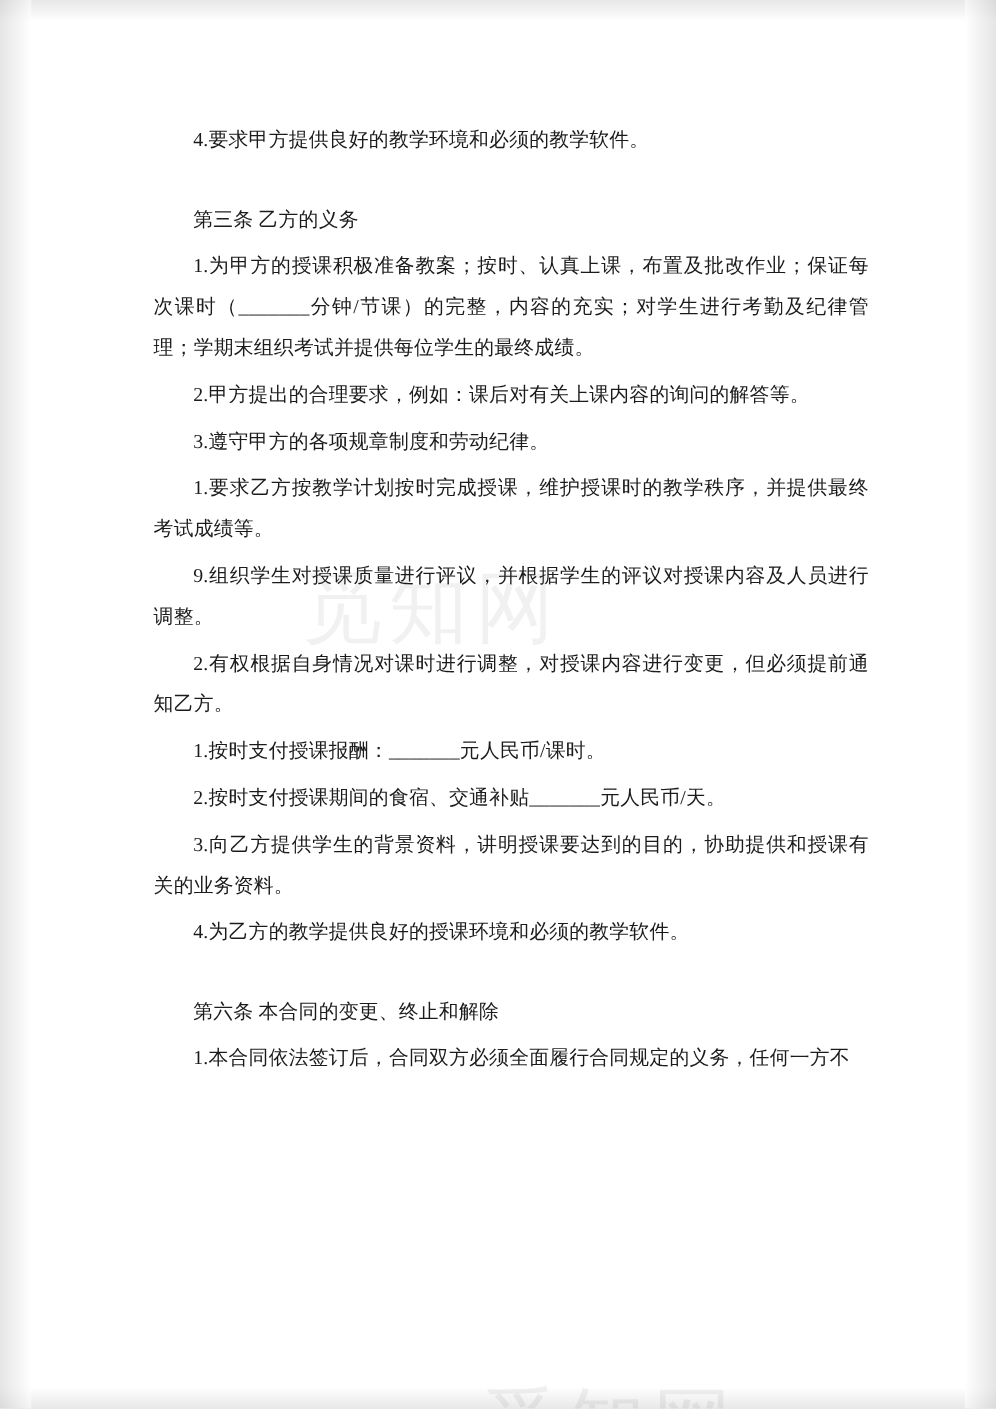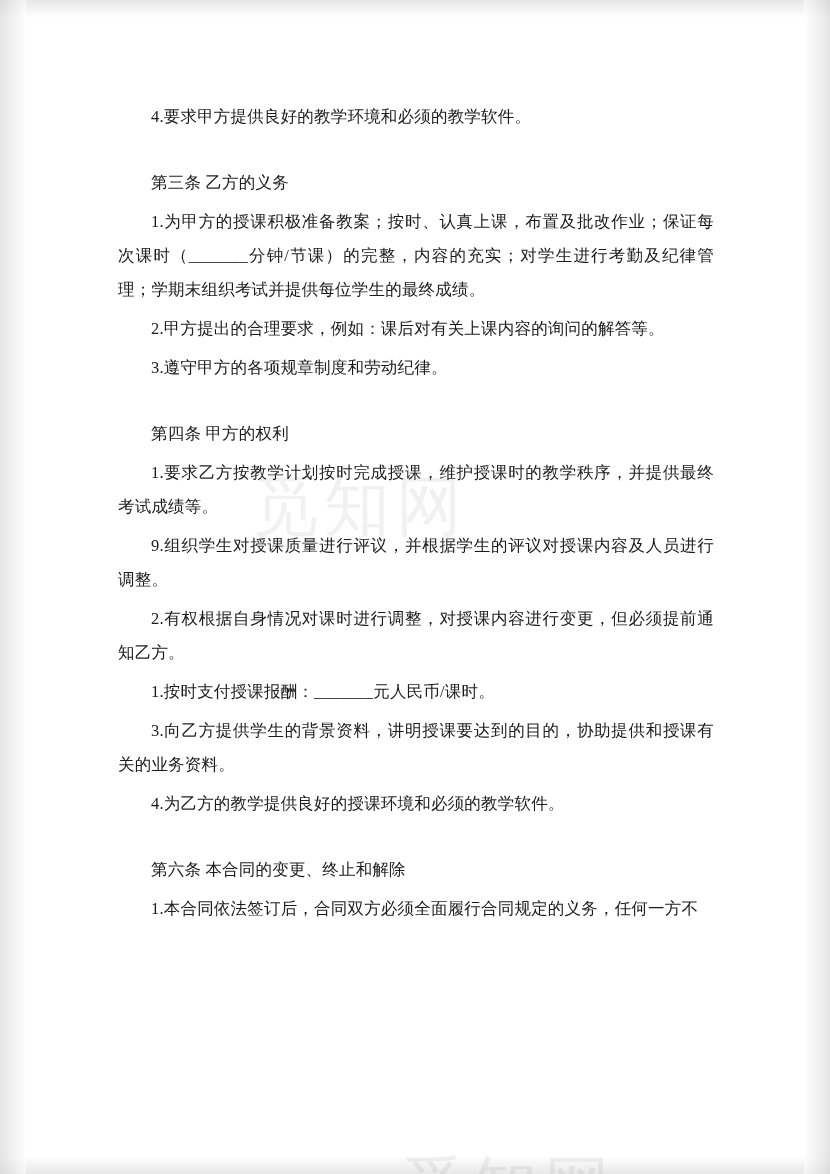--- a/index.html
+++ b/index.html
@@ -13,21 +13,21 @@
   .page {
     position: relative;
     width: 830px;
     height: 1174px;
     background: #ffffff;
     overflow: hidden;
     box-sizing: border-box;
   }
   .content {
     position: absolute;
-    left: 118px;
+    left: 128px;
     top: 100px;
     width: 596px;
   }
   .para {
     font-size: 16.5px;
     line-height: 2.06;
     color: #1b1b1b;
     margin: 0 0 5px 0;
     text-align: justify;
     letter-spacing: 0.2px;
@@ -110,24 +110,24 @@
 
   <div class="watermark wm1">觅知网</div>
   <div class="watermark wm2">觅知网</div>
 
   <div class="content">
     <p class="para indent">4.要求甲方提供良好的教学环境和必须的教学软件。</p>
     <p class="para heading">第三条  乙方的义务</p>
     <p class="para indent">1.为甲方的授课积极准备教案；按时、认真上课，布置及批改作业；保证每次课时（_______分钟/节课）的完整，内容的充实；对学生进行考勤及纪律管理；学期末组织考试并提供每位学生的最终成绩。</p>
     <p class="para indent">2.甲方提出的合理要求，例如：课后对有关上课内容的询问的解答等。</p>
     <p class="para indent">3.遵守甲方的各项规章制度和劳动纪律。</p>
-    <p class="para heading">第四条  甲方的权利</p>
     <p class="para indent">1.要求乙方按教学计划按时完成授课，维护授课时的教学秩序，并提供最终考试成绩等。</p>
     <p class="para indent">9.组织学生对授课质量进行评议，并根据学生的评议对授课内容及人员进行调整。</p>
     <p class="para indent">2.有权根据自身情况对课时进行调整，对授课内容进行变更，但必须提前通知乙方。</p>
     <p class="para indent">1.按时支付授课报酬：_______元人民币/课时。</p>
+    <p class="para indent">2.按时支付授课期间的食宿、交通补贴_______元人民币/天。</p>
     <p class="para indent">3.向乙方提供学生的背景资料，讲明授课要达到的目的，协助提供和授课有关的业务资料。</p>
     <p class="para indent">4.为乙方的教学提供良好的授课环境和必须的教学软件。</p>
     <p class="para heading">第六条  本合同的变更、终止和解除</p>
     <p class="para indent">1.本合同依法签订后，合同双方必须全面履行合同规定的义务，任何一方不</p>
   </div>
 
 </div>
 
 </body></html>

